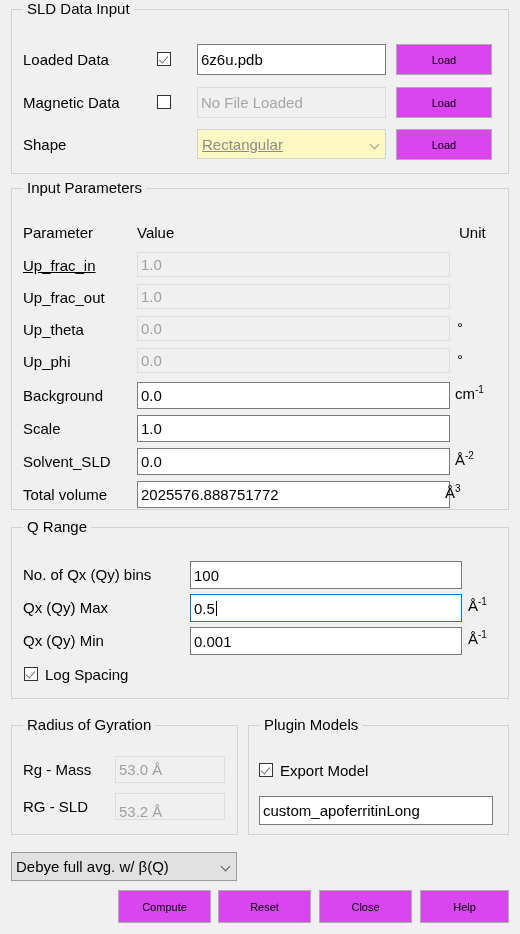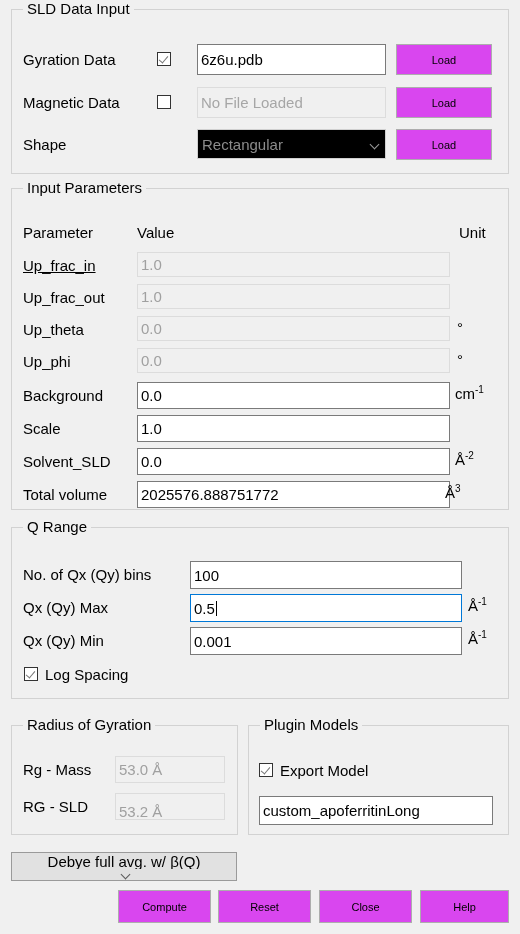--- a/index.html
+++ b/index.html
@@ -104,23 +104,24 @@
     background: #e1e1e1;
     border: 1px solid #acacac;
     font-size: 15px;
     color: #000;
     display: flex;
     align-items: center;
     padding: 0 4px;
     overflow: hidden;
   }
   .combo.disabled {
-    background: #000000;
+    background: #fef9c3;
     border: 1px solid #d0d0d0;
     color: #8c8c8c;
+    text-decoration: underline;
   }
   .combo.enabled {
     background: #e1e1e1;
     border: 1px solid #9a9a9a;
     color: #000;
   }
   .combo .combo-text {
     flex: 1 1 auto;
     white-space: nowrap;
     overflow: hidden;
@@ -180,21 +181,21 @@
     line-height: 20px;
   }
 </style>
 </head>
 <body>
 
 <div class="groupbox" style="left:11px; top:9px; width:498px; height:165px;">
   <div class="group-title">SLD Data Input</div>
 </div>
 
-<div class="lbl" style="left:23px; top:50px;">Gyration Data</div>
+<div class="lbl" style="left:23px; top:50px;">Loaded Data</div>
 <div class="cbx checked" style="left:157px; top:52px;"></div>
 <div class="field" style="left:197px; top:44px; width:189px; height:31px;">
   <span>6z6u.pdb</span>
 </div>
 <div class="btn" style="left:396px; top:44px; width:96px; height:31px;">Load</div>
 
 <div class="lbl" style="left:23px; top:93px;">Magnetic Data</div>
 <div class="cbx" style="left:157px; top:95px;"></div>
 <div class="field placeholder" style="left:197px; top:87px; width:189px; height:31px;">
   <span>No File Loaded</span>
@@ -303,21 +304,21 @@
 <div class="groupbox" style="left:248px; top:725px; width:261px; height:110px;">
   <div class="group-title">Plugin Models</div>
 </div>
 
 <div class="cbx checked" style="left:259px; top:763px;"></div>
 <div class="lbl" style="left:280px; top:761px;">Export Model</div>
 <div class="field" style="left:259px; top:796px; width:234px; height:29px;">
   <span>custom_apoferritinLong</span>
 </div>
 
-<div class="combo enabled" style="left:11px; top:852px; width:226px; height:29px;flex-direction:column;">
+<div class="combo enabled" style="left:11px; top:852px; width:226px; height:29px;">
   <span class="combo-text">Debye full avg. w/ β(Q)</span>
   <span class="chev dark"></span>
 </div>
 
 <div class="btn" style="left:118px; top:890px; width:93px; height:33px;">Compute</div>
 <div class="btn" style="left:218px; top:890px; width:93px; height:33px;">Reset</div>
 <div class="btn" style="left:319px; top:890px; width:93px; height:33px;">Close</div>
 <div class="btn" style="left:420px; top:890px; width:89px; height:33px;">Help</div>
 
 </body></html>

